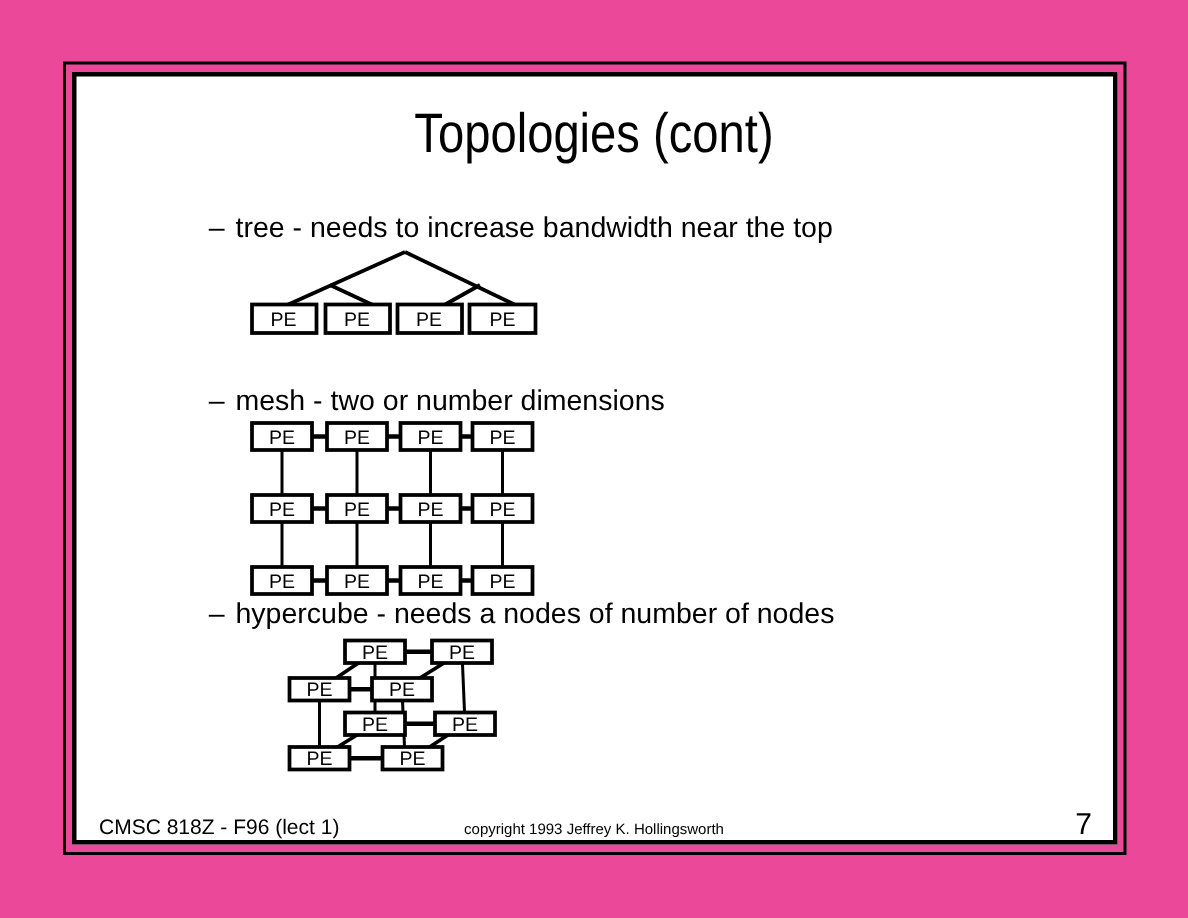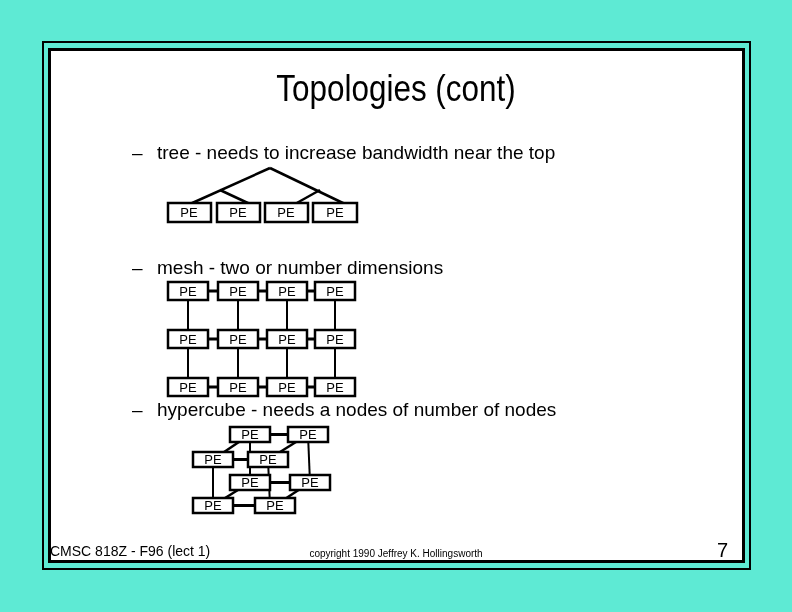--- a/index.html
+++ b/index.html
@@ -3,21 +3,21 @@
 <meta charset="utf-8">
 <style>
   html, body {
     margin: 0; padding: 0;
     width: 792px; height: 612px;
     background: #ffffff;
     overflow: hidden;
     font-family: "Liberation Sans", "DejaVu Sans", sans-serif;
     color: #000;
   }
-  .page { position: relative; width: 792px; height: 612px; background:#5eead4; }
+  .page { position: relative; width: 792px; height: 612px; background:#ec4899; }
 
   .outer-frame {
     position: absolute; left: 42px; top: 41px;
     width: 709px; height: 529px;
     border: 2px solid #000;
     box-sizing: border-box;
   }
   .inner-frame {
     position: absolute; left: 48px; top: 48px;
     width: 697px; height: 515px;
@@ -32,38 +32,39 @@
     font-size: 37px;
     transform: scaleX(0.85);
     transform-origin: 50% 50%;
     white-space: nowrap;
   }
 
   .bullet {
     position: absolute; left: 132px;
     font-size: 19px;
     white-space: nowrap;
+    text-align: center;
   }
   .bullet .dash { display: inline-block; width: 25px; }
   .bullet-1 { top: 142px; }
   .bullet-2 { top: 257px; }
   .bullet-3 { top: 399px; }
 
   svg.diagram-layer { position: absolute; left: 0; top: 0; }
   .edge  { stroke: #000; fill: none; }
   .node  { fill: #fff; stroke: #000; }
   .node-label {
     font-family: "Liberation Sans", "DejaVu Sans", sans-serif;
     font-size: 13px;
     fill: #000;
     text-anchor: middle;
   }
 
   .footer-left {
-    position: absolute; left: 50px; top: 543px;
+    position: absolute; left: 66px; top: 543px;
     font-size: 14px; white-space: nowrap;
   }
   .footer-center {
     position: absolute; left: 48px; top: 548px; width: 696px;
     text-align: center; font-size: 10px; white-space: nowrap;
   }
   .page-number {
     position: absolute; left: 690px; top: 539px; width: 38px;
     text-align: right; font-size: 20px;
   }
@@ -177,16 +178,16 @@
       <text class="node-label" x="213" y="464">PE</text>
       <text class="node-label" x="268" y="464">PE</text>
       <text class="node-label" x="250" y="487">PE</text>
       <text class="node-label" x="310" y="487">PE</text>
       <text class="node-label" x="213" y="510">PE</text>
       <text class="node-label" x="275" y="510">PE</text>
     </g>
   </svg>
 
   <div class="footer-left">CMSC 818Z - F96  (lect 1)</div>
-  <div class="footer-center">copyright 1990  Jeffrey K. Hollingsworth</div>
+  <div class="footer-center">copyright 1993  Jeffrey K. Hollingsworth</div>
   <div class="page-number">7</div>
 
 </div>
 
 </body></html>

